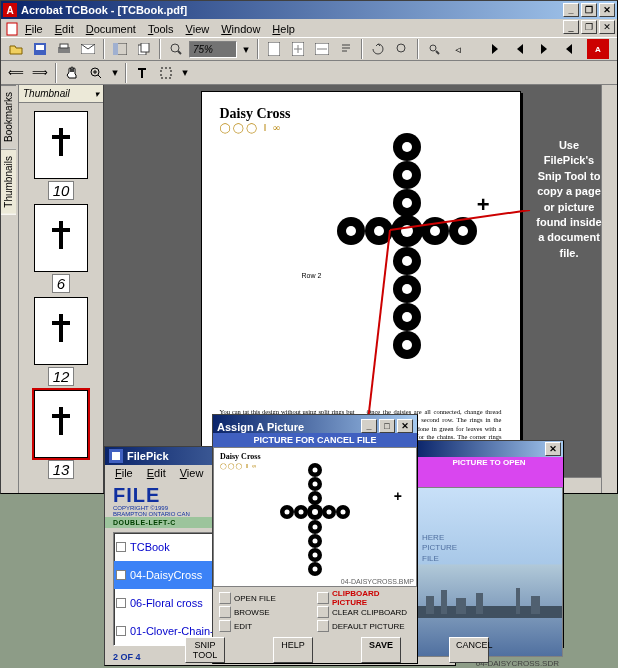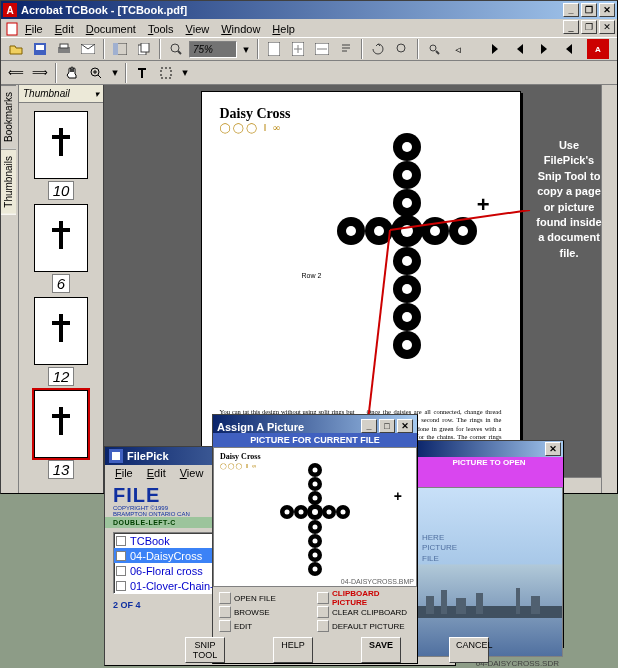--- a/index.html
+++ b/index.html
@@ -337,21 +337,21 @@
     border:1px solid #808080;
     border-right-color:#fff; border-bottom-color:#fff;
     box-shadow: inset 1px 1px 0 #404040;
     font-size:11px;
   }
   .fp-list-row {
     display:flex;
     align-items:center;
     gap:4px;
     padding:0 2px;
-    height:15px;
+    height:28px;
     color:#0000cc;
   }
   .fp-list-row.sel {
     background:#3b82f6;
     color:#fff;
   }
   .fp-chk {
     width:10px; height:10px;
     border:1px solid #808080;
     background:#fff;
@@ -869,21 +869,21 @@
 </div>
 
 <div class="ap-win">
   <div class="ap-title">
     <span>Assign A Picture</span>
     <span class="spacer" style="flex:1"></span>
     <div class="winbtn">_</div>
     <div class="winbtn">□</div>
     <div class="winbtn">✕</div>
   </div>
-  <div class="ap-header1">PICTURE FOR CURRENT FILE</div>
+  <div class="ap-header1">PICTURE FOR CANCEL FILE</div>
   <div class="ap-pic">
     <div style="position:absolute; left:6px; top:4px; font-size:8px; font-weight:bold; font-family:Georgia;">Daisy Cross</div>
     <div style="position:absolute; left:6px; top:14px; font-size:6px; color:#b8860b; letter-spacing:1px;">◯◯◯ ‖ ∞</div>
     <div style="position:absolute; right:14px; top:40px; font-size:14px; font-weight:bold;">+</div>
     <svg width="110" height="120" viewBox="0 0 180 240" style="margin-top:6px;">
       <g fill="#000">
         <circle cx="90" cy="20" r="14"></circle>
           <circle cx="90" cy="48" r="14"></circle>
           <circle cx="90" cy="76" r="14"></circle>
         <circle cx="90" cy="104" r="16"></circle>

